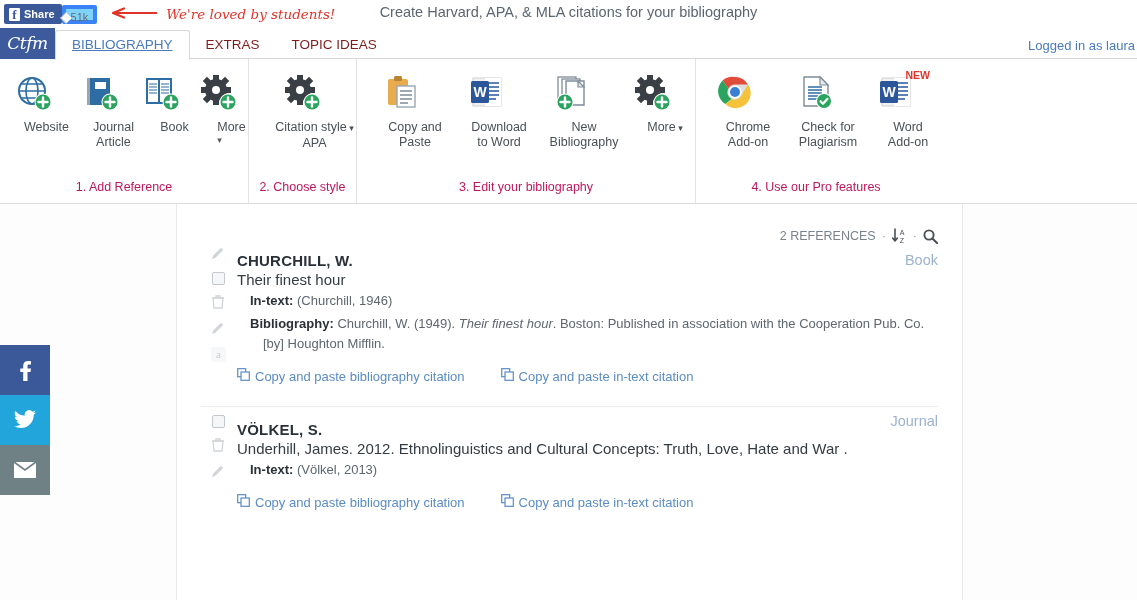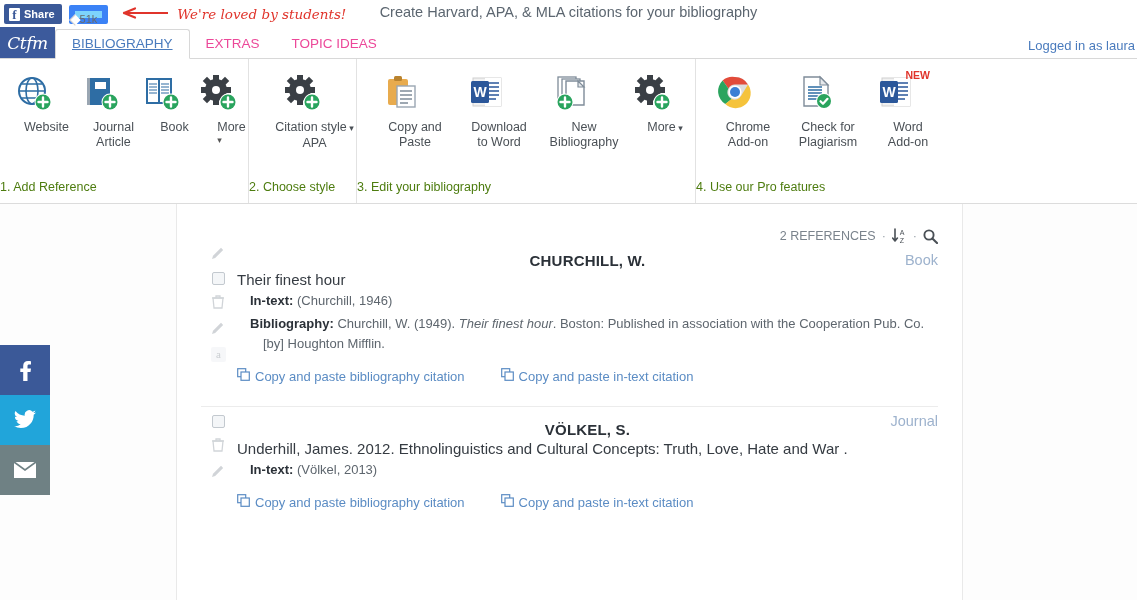--- a/index.html
+++ b/index.html
@@ -25,22 +25,22 @@
     margin-left: 4px; border-radius: 2px;
   }
   .fb-f {
     font-family: "Liberation Serif", serif;
     font-weight: bold; font-size: 13px;
     background: #fff; color: #3b5998;
     width: 11px; height: 13px; line-height: 13px;
     text-align: center; border-radius: 1px;
   }
   .fb-count {
-    position: relative; margin-left: 7px;
-    border: 6px solid #3b82f6; background: #7dd3fc;
+    position: relative; 
+    border: 4px solid #3b82f6; background: #7dd3fc;
     color: #6a6a6a; font-size: 11px;
     height: 19px; line-height: 17px; padding: 0 5px;
     border-radius: 2px;
   }
   .fb-count:before {
     content: ""; position: absolute; left: -4px; top: 5px;
     width: 7px; height: 7px; background: #fff;
     border-left: 1px solid #cfcfcf; border-bottom: 1px solid #cfcfcf;
     transform: rotate(45deg);
   }
@@ -53,34 +53,34 @@
   .arrow-left { display: inline-block; }
 
   .tagline {
     position: absolute; left: 0; right: 0; top: 4px;
     text-align: center; font-size: 14.5px; color: #5c6670;
     pointer-events: none;
   }
 
   
   .navbar {
-    height: 31px; display: flex; align-items: flex-end;
+    height: 31px; display: flex; align-items: center;
     position: relative; border-bottom: 1px solid #d8d8d8;
   }
   .logo {
     width: 55px; height: 31px; background: #3c5a9c;
     color: #fff; display: flex; align-items: center; justify-content: center;
     font-family: "DejaVu Serif", serif; font-style: italic;
     font-size: 17px; letter-spacing: -0.5px;
   }
   .tabs { display: flex; align-items: flex-end; height: 31px; }
   .tab {
     font-size: 13.5px; padding: 0 16px;
     height: 29px; line-height: 29px;
-    color: #ec4899; cursor: pointer; white-space: nowrap;
+    color: #7f1d1d; cursor: pointer; white-space: nowrap;
   }
   .tab.active {
     color: #4a7bbd; background: #fff;
     border: 1px solid #d8d8d8; border-bottom: 1px solid #fff;
     border-radius: 3px 3px 0 0; position: relative; top: 1px;
     height: 30px; line-height: 28px; text-decoration: underline;
   }
   .login {
     position: absolute; right: 2px; bottom: 5px;
     font-size: 13px; color: #4a7bbd; cursor: pointer;
@@ -102,21 +102,21 @@
     width: 72px; display: flex; flex-direction: column;
     align-items: center; cursor: pointer; padding-top: 6px;
   }
   .ritem .icon { height: 46px; display: flex; align-items: center; justify-content: center; }
   .ritem .lbl {
     font-size: 12.5px; color: #4a5056; text-align: center;
     line-height: 15px; margin-top: 3px; margin-left: 24px;
   }
   .ritem .caret { font-size: 9px; color: #555; line-height: 10px; }
   .gtitle {
-    font-size: 12.5px; color: #4d7c0f; 
+    font-size: 12.5px; color: #be185d; text-align: center;
     padding-bottom: 9px;
   }
   .badge-new {
     position: absolute; top: -2px; right: -14px;
     color: #e0342b; font-size: 10.5px; font-weight: bold; padding-left: 20px;
   }
   .icon-wrap { position: relative; }
 
   
   .social {
@@ -162,21 +162,20 @@
     background: #f4f6f8; border-radius: 2px; opacity: 1;
   }
   .ebody { margin-left: 36px; position: relative; }
   .etype {
     position: absolute; right: 0; top: 0;
     color: #9db2cd; font-size: 14.5px;
   }
   .author {
     font-size: 15px; font-weight: bold; color: #2b3138;
     letter-spacing: .2px;
-    text-align: center;
   }
   .title { font-size: 15px; color: #353b42; margin-top: 2px; }
   .meta { font-size: 13px; color: #5e666e; margin-top: 3px; padding-left: 13px; line-height: 20px; }
   .meta b { color: #2b3138; }
   .meta i { font-style: italic; }
   .copyrow { display: flex; gap: 36px; margin-top: 14px; padding-bottom: 4px; }
   .copylink {
     font-size: 13px; color: #5b8cc4; cursor: pointer;
     display: inline-flex; align-items: center; gap: 5px;
   }

